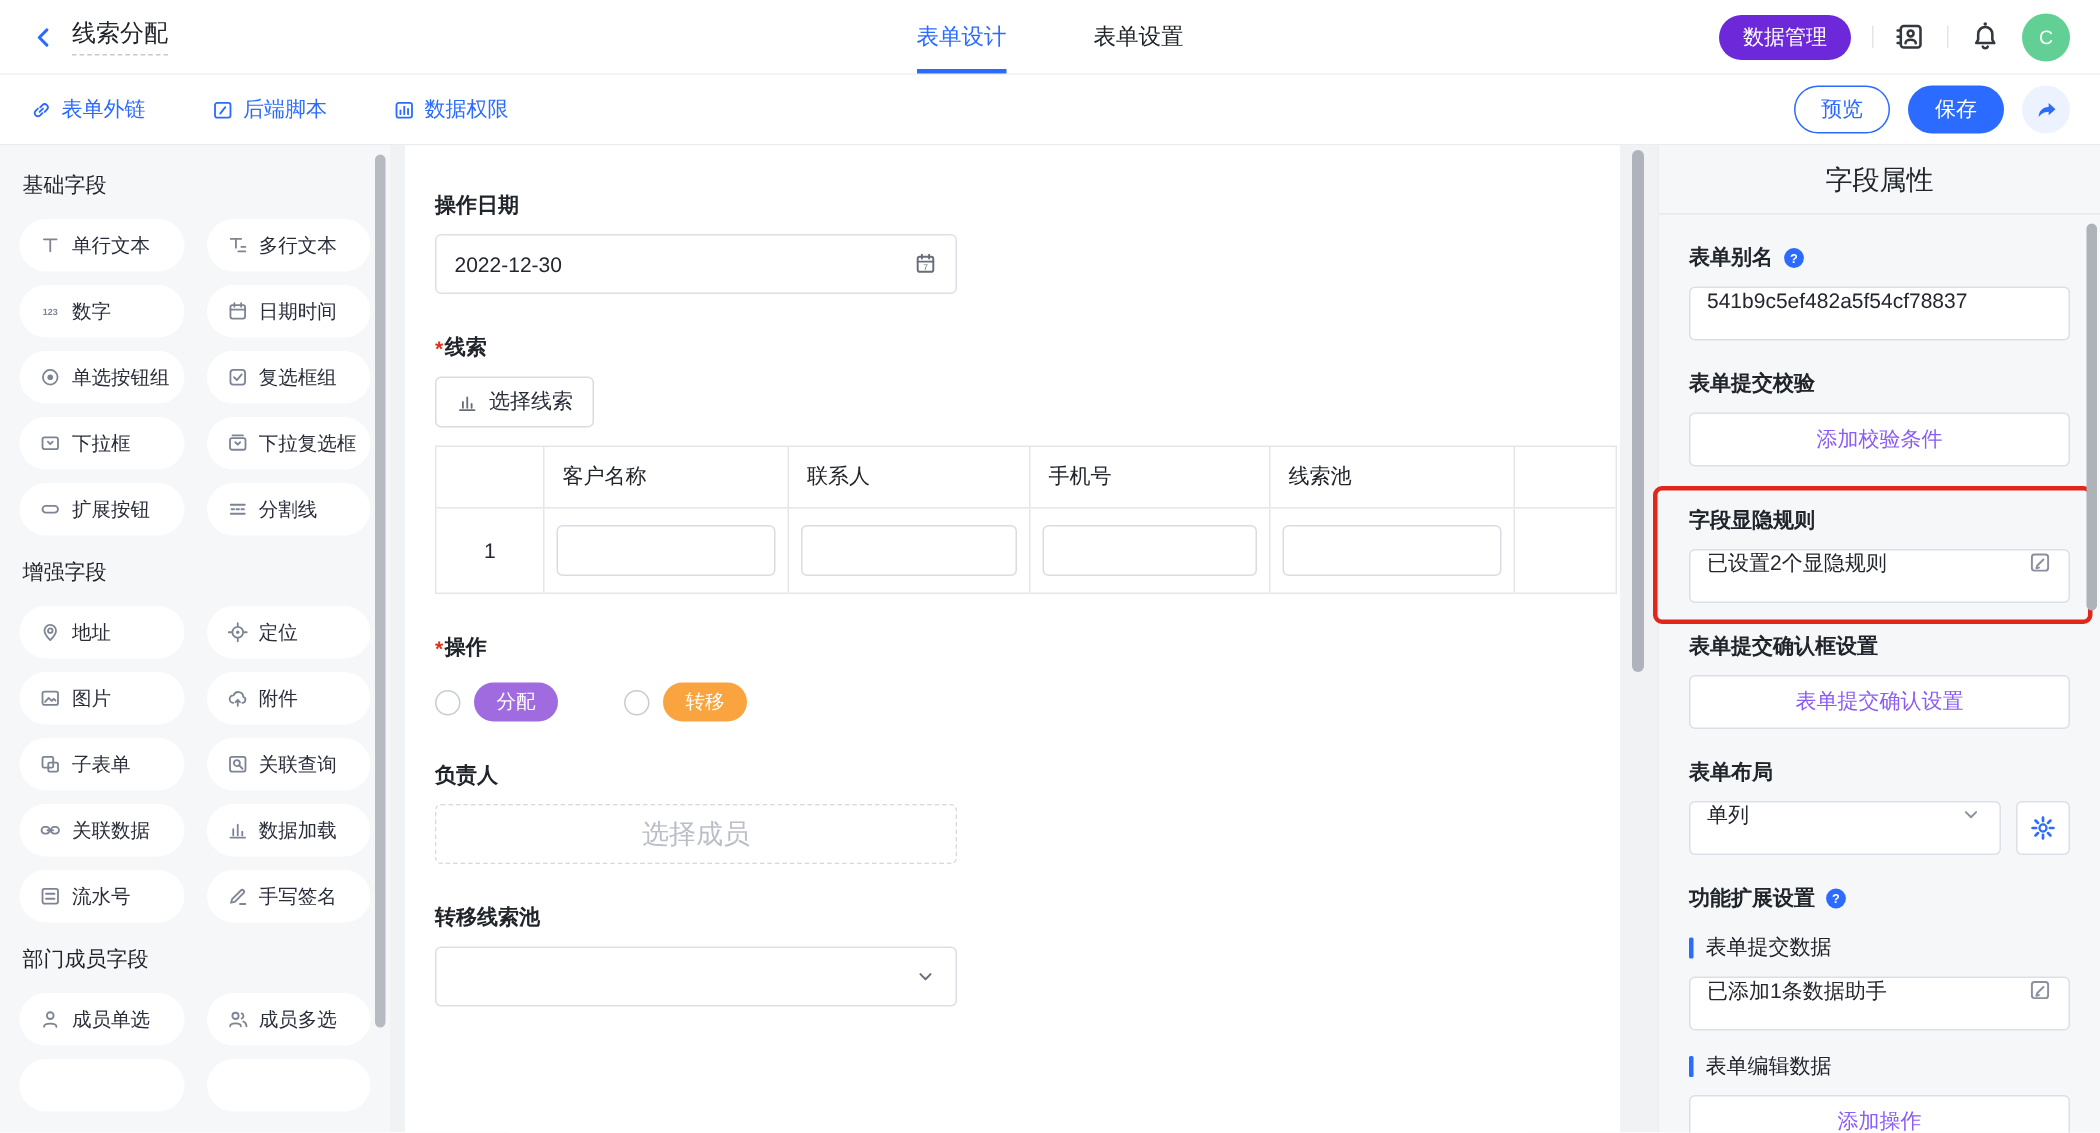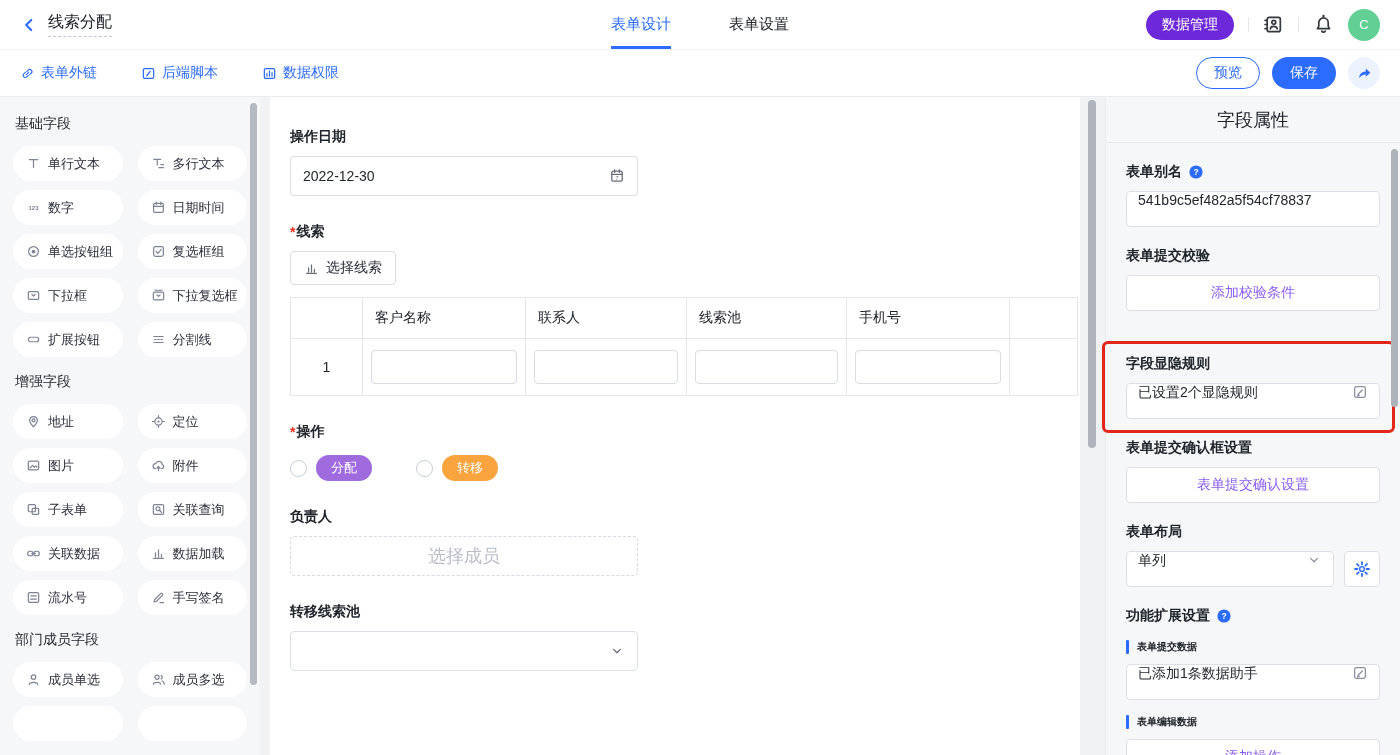--- a/index.html
+++ b/index.html
@@ -82,28 +82,28 @@
   .panel{width:295px;background:#f6f7f9;border-left:1px solid #ebedf0;position:relative;padding:0 20px;flex-shrink:0}
   .p-tabs{height:46px;display:flex;margin:0 -20px;border-bottom:1px solid #e6e8ec}
   .p-tab{flex:1;display:flex;align-items:center;justify-content:center;font-size:18px;color:#20242b;position:relative;cursor:pointer}
   .p-tab.active{color:#2b6bff}
   .p-tab.active::after{content:"";position:absolute;bottom:-1px;left:50%;transform:translateX(-50%);width:74px;height:3px;background:#2b6bff}
   .p-label{font-size:14px;font-weight:700;color:#20242b;display:flex;align-items:center;gap:6px;margin:20px 0 10px}
   .help{width:16px;height:16px;color:#2b6bff}
   .p-box{height:36px;background:#fff;border:1px solid #dcdfe5;border-radius:4px;display:flex;align-items:flex-start;justify-content:space-between;padding:0 11px;font-size:14px;color:#23262e;cursor:pointer}
   .p-box .ic{width:16px;height:16px;color:#8a909e}
   .p-btn{width:100%;height:36px;background:#fff;border:1px solid #dcdfe5;border-radius:4px;display:flex;align-items:center;justify-content:center;font-size:14px;color:#8b5cf6;cursor:pointer}
-  .hl{position:relative;margin-top:44px}
+  .hl{position:relative;margin-top:27px}
   .hl .p-label{margin-top:0}
   .hl-border{position:absolute;left:-24px;right:-15px;top:-14px;bottom:-14px;border:3px solid #e2271a;border-radius:6px;pointer-events:none}
   .layout-row{display:flex;gap:10px}
   .layout-row .p-box{flex:1}
   .gear-btn{width:36px;height:36px;background:#fff;border:1px solid #dcdfe5;border-radius:4px;color:#2b6bff;display:flex;align-items:center;justify-content:center;cursor:pointer;flex-shrink:0}
   .gear-btn .ic{width:18px;height:18px;color:#2b6bff}
-  .sub-label{font-size:10px;font-weight:700;color:#20242b;display:flex;align-items:center;gap:8px;margin:15px 0 10px}
+  .sub-label{font-size:14px;font-weight:400;color:#20242b;display:flex;align-items:center;gap:8px;margin:15px 0 10px}
   .sub-label::before{content:"";width:3px;height:14px;background:#2b6bff;border-radius:1px}
   .panel-scrollbar{position:absolute;right:2px;top:52px;width:7px;height:258px;background:#aeb2b9;border-radius:4px;cursor:pointer}
   .chev{width:14px;height:14px;color:#9aa0ab}
 </style>
 </head>
 <body>
 
 <div class="app">
 
   <div class="header">
@@ -429,22 +429,22 @@
                   <path d="M2.8 13.2h10.4M4.9 11.6V7.4M8 11.6V4.2M11.1 11.6V8.8"></path>
                 </svg>
               </span>
             <span>选择线索</span>
           </button>
           <div class="stable">
             <div class="strow head" id="lead-table-head">
                 <div class="scell idx"></div>
                 <div class="scell ">客户名称</div>
                 <div class="scell ">联系人</div>
+                <div class="scell ">手机号</div>
                 <div class="scell ">线索池</div>
-                <div class="scell ">手机号</div>
                 <div class="scell "></div>
               </div>
             <div class="strow data" id="lead-table-body">
                 <div class="scell idx">1</div>
                 <div class="scell ">
                   <div class="mini-input"></div>
                 </div>
                 <div class="scell ">
                   <div class="mini-input"></div>
                 </div>

